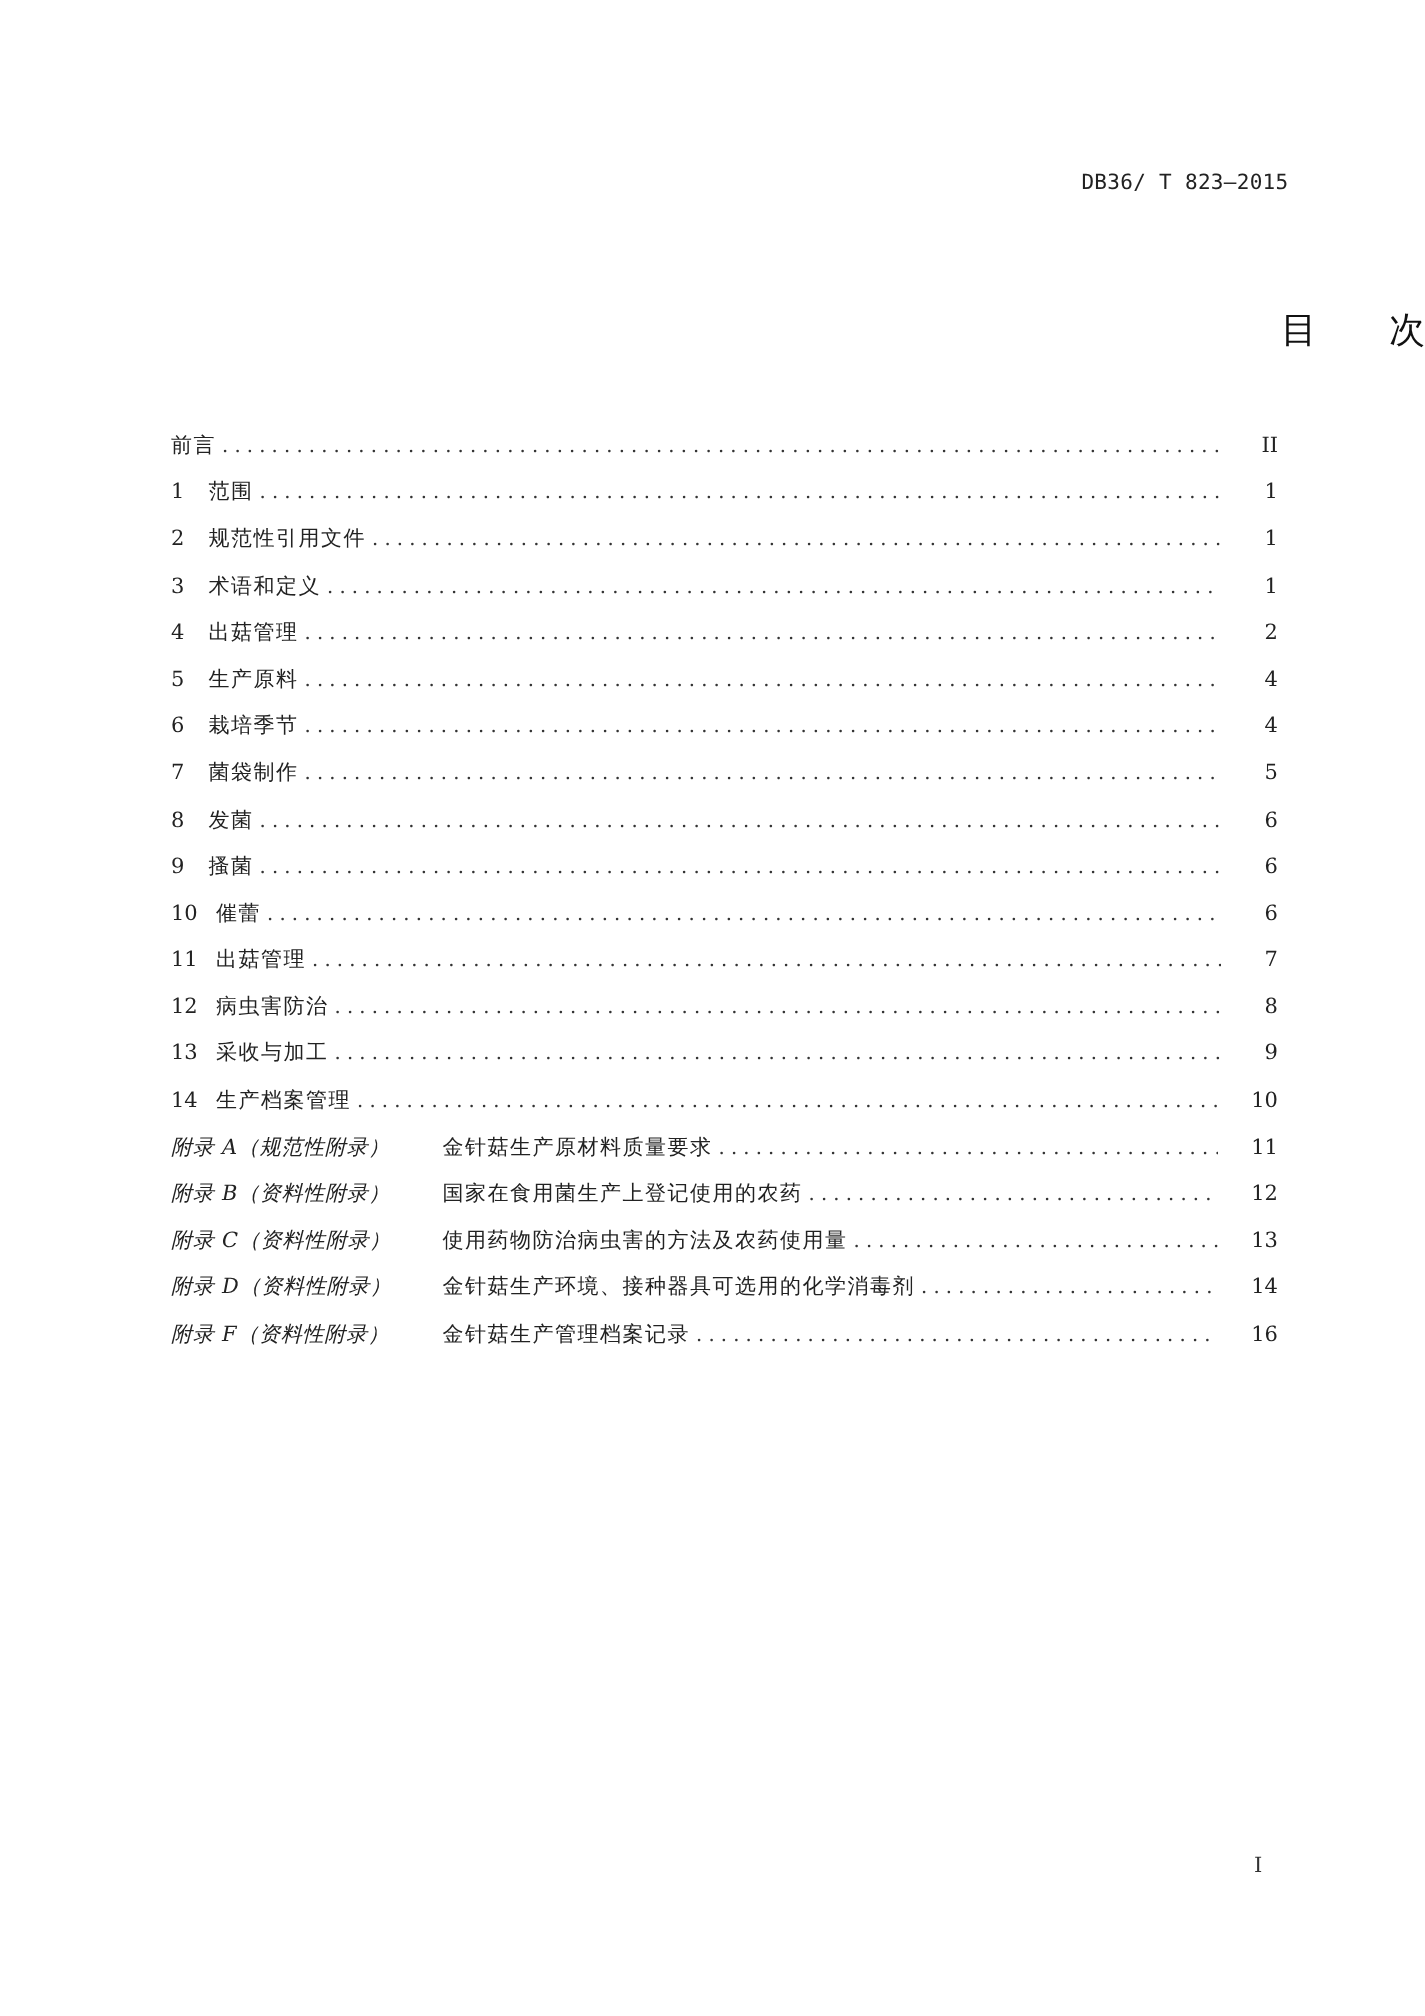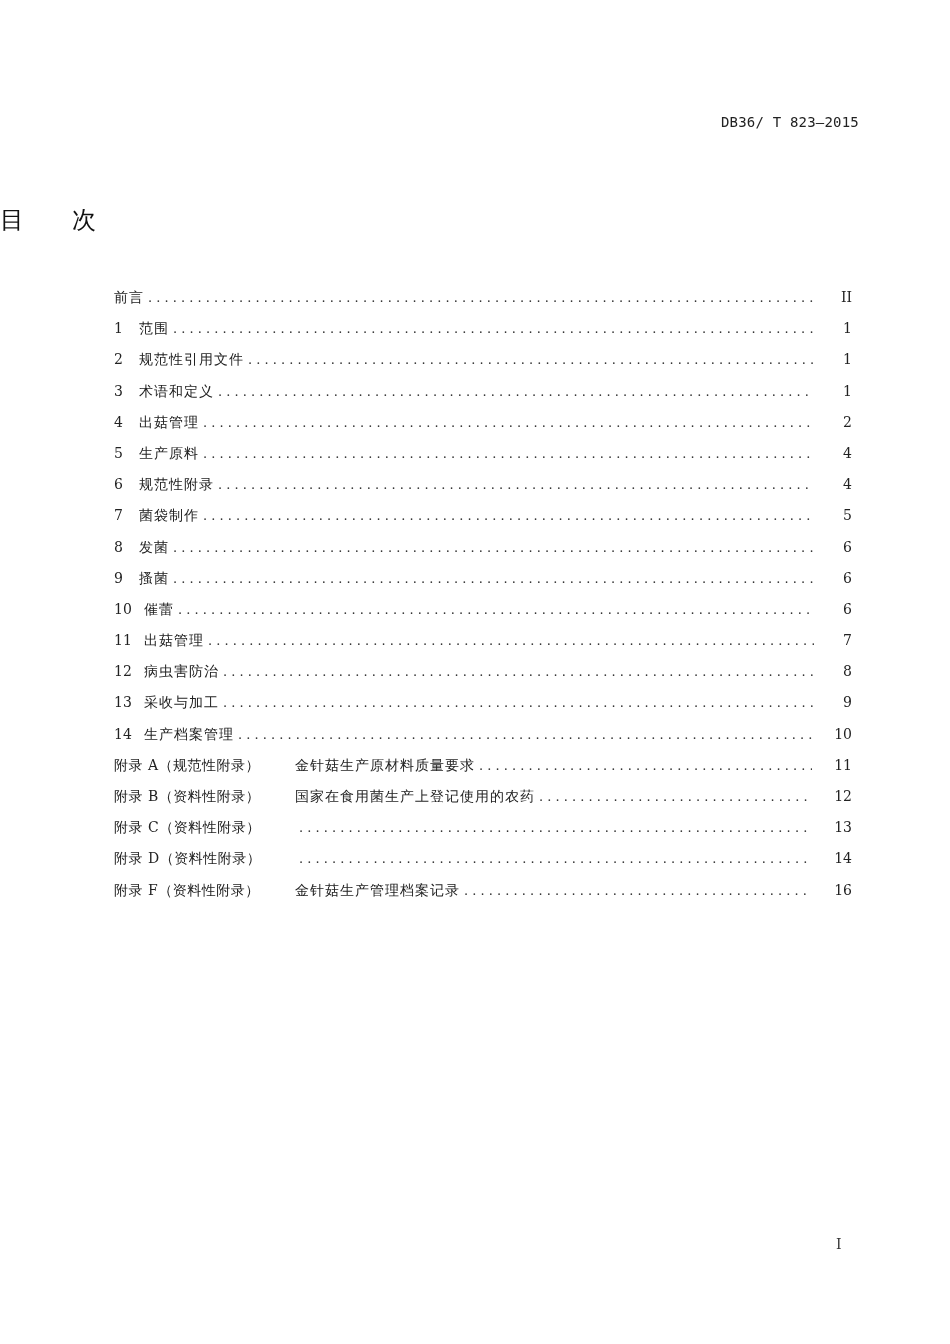--- a/index.html
+++ b/index.html
@@ -1,27 +1,27 @@
 <!DOCTYPE html>
 <html><head>
 <meta charset="utf-8">
 <style>
   html, body { margin: 0; padding: 0; background: #ffffff; }
   body { width: 950px; height: 1344px; position: relative; overflow: hidden; color: #222; font-family: "DejaVu Serif", "Liberation Serif", serif; }
   .doc-code { position: absolute; top: 114px; right: 91px; font-family: "DejaVu Sans Mono", "Liberation Mono", monospace; font-size: 14px; color: #222; letter-spacing: 0.2px; }
-  .title { position: absolute; top: 204px; left: 0; width: 950px; text-align: left; font-family: "DejaVu Sans", "Liberation Sans", sans-serif; font-size: 24px; color: #111; }
+  .title { position: absolute; top: 204px; left: 0; width: 950px; text-align: right; font-family: "DejaVu Sans", "Liberation Sans", sans-serif; font-size: 24px; color: #111; }
   .title span { display: inline-block; }
   .title .gap { width: 48px; }
   .toc { position: absolute; top: 284px; left: 114px; width: 738px; }
   .row { display: flex; align-items: baseline; height: 31.2px; font-size: 14px; line-height: 26px; justify-content: center; }
   .num { flex: 0 0 auto; }
   .num.w1 { width: 25px; }
   .num.w2 { width: 30px; }
   .label { flex: 0 0 auto; letter-spacing: 1px; }
-  .app-prefix { flex: 0 0 auto; width: 181px; letter-spacing: 0.5px; }
+  .app-prefix { flex: 0 0 auto; width: 181px; letter-spacing: 0.5px; font-style: italic; }
   .leader { flex: 1 1 auto; overflow: hidden; white-space: nowrap; margin: 0 6px 0 4px; letter-spacing: 4.3px; color: #333; font-size: 13px; }
   .leader::before { content: ". . . . . . . . . . . . . . . . . . . . . . . . . . . . . . . . . . . . . . . . . . . . . . . . . . . . . . . . . . . . . . . . . . . . . . . . . . . . . . . . . . . . . . . . . . . . . . . . . . . . . . . . . . . . . . . . . . . . . . . . . . . . . . . . . . . . . . . . . . . . . . . . . . . . ."; letter-spacing: 0; }
   .page { flex: 0 0 auto; min-width: 16px; text-align: right; margin-left: 16px; }
   .footer-page { position: absolute; top: 1236px; left: 836px; font-size: 14px; color: #333; }
 </style>
 </head>
 <body>
 
 <div class="doc-code">DB36/ T 823—2015</div>
 
@@ -61,21 +61,21 @@
       <span class="page">2</span>
     </div>
   <div class="row">
       <span class="num w1">5</span>
       <span class="label">生产原料</span>
       <span class="leader"></span>
       <span class="page">4</span>
     </div>
   <div class="row">
       <span class="num w1">6</span>
-      <span class="label">规范性附录</span>
+      <span class="label">栽培季节</span>
       <span class="leader"></span>
       <span class="page">4</span>
     </div>
   <div class="row">
       <span class="num w1">7</span>
       <span class="label">菌袋制作</span>
       <span class="leader"></span>
       <span class="page">5</span>
     </div>
   <div class="row">
@@ -128,25 +128,27 @@
       <span class="page">11</span>
     </div>
   <div class="row">
       <span class="app-prefix">附录 B（资料性附录）</span>
       <span class="label">国家在食用菌生产上登记使用的农药</span>
       <span class="leader"></span>
       <span class="page">12</span>
     </div>
   <div class="row">
       <span class="app-prefix">附录 C（资料性附录）</span>
+      <span class="label">使用药物防治病虫害的方法及农药使用量</span>
       <span class="leader"></span>
       <span class="page">13</span>
     </div>
   <div class="row">
       <span class="app-prefix">附录 D（资料性附录）</span>
+      <span class="label">金针菇生产环境、接种器具可选用的化学消毒剂</span>
       <span class="leader"></span>
       <span class="page">14</span>
     </div>
   <div class="row">
       <span class="app-prefix">附录 F（资料性附录）</span>
       <span class="label">金针菇生产管理档案记录</span>
       <span class="leader"></span>
       <span class="page">16</span>
     </div>
 </div>

